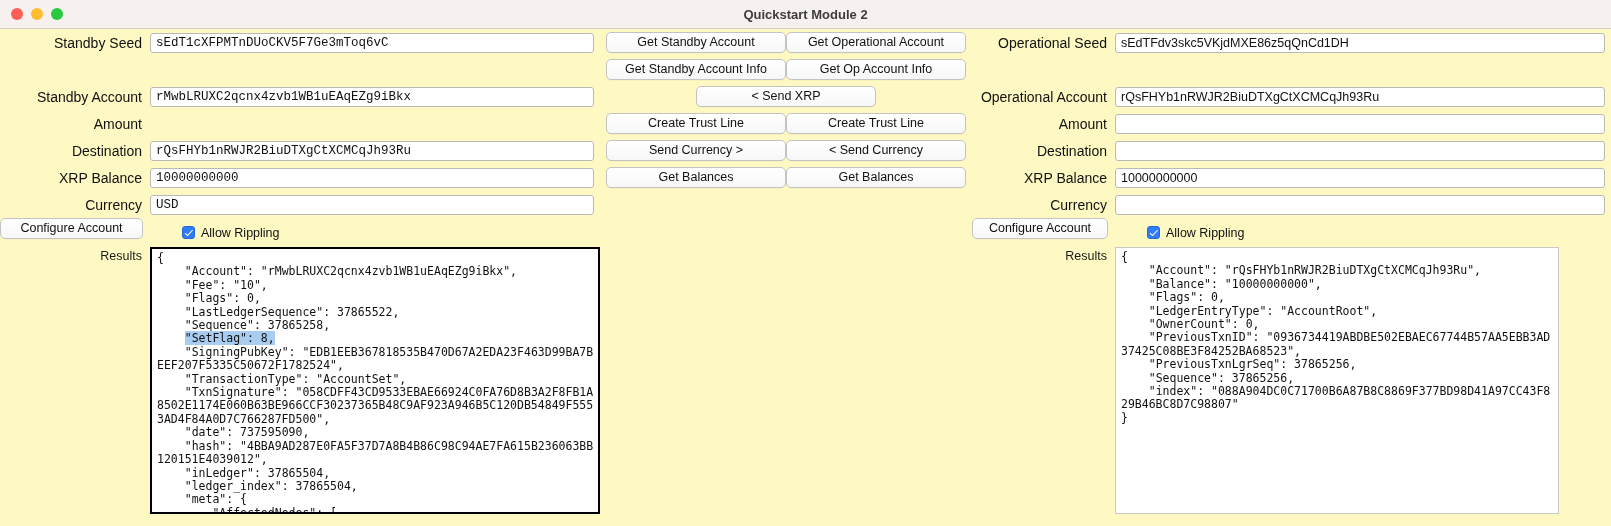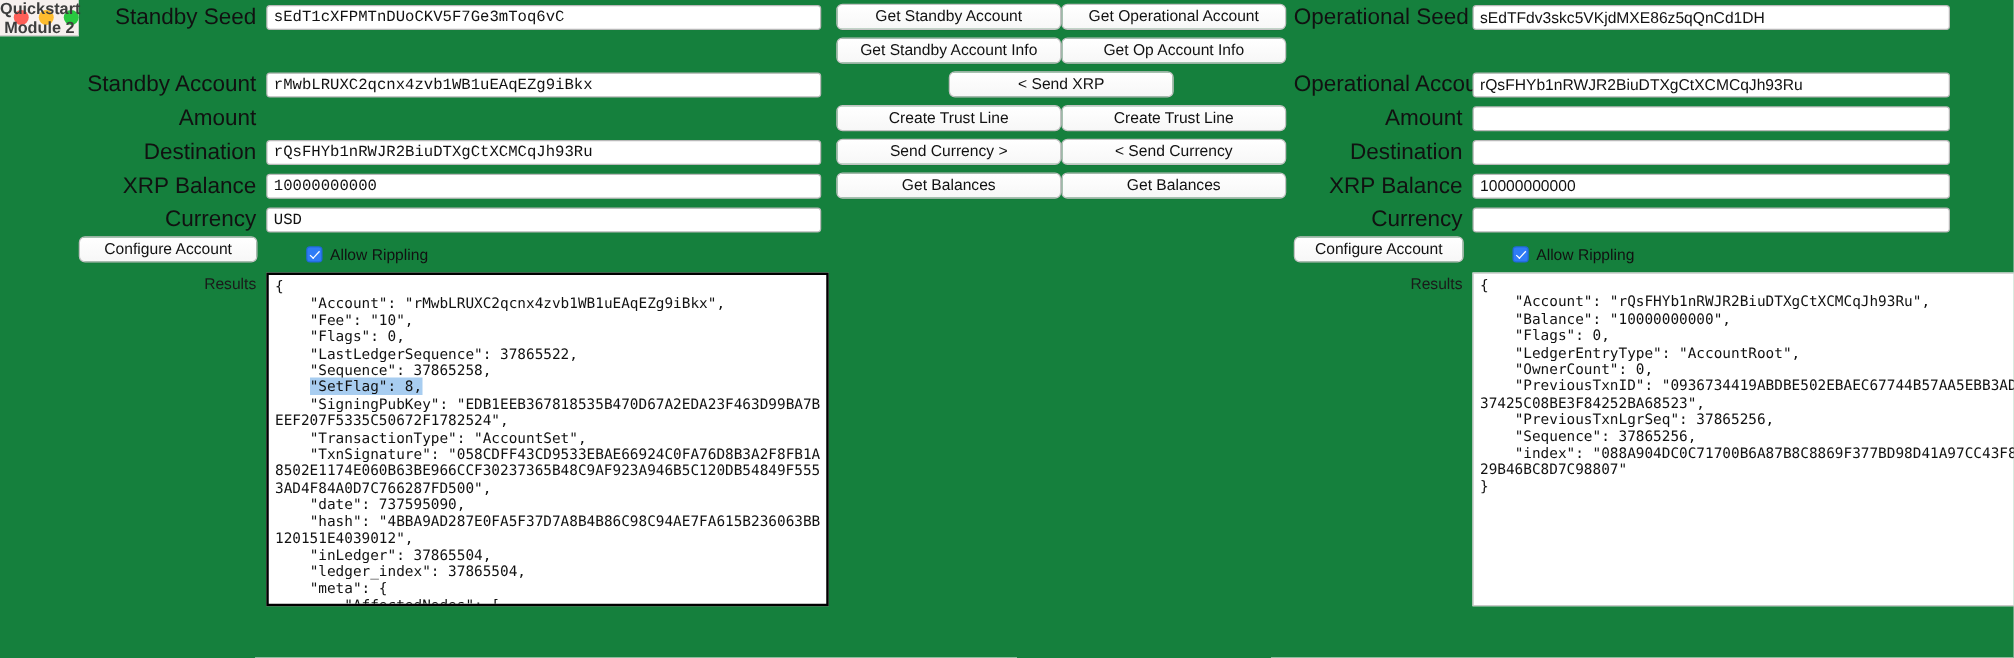--- a/index.html
+++ b/index.html
@@ -11,23 +11,23 @@
   body {
     width: 1611px;
     height: 526px;
     overflow: hidden;
     font-size: 12.5px;
     color: #1a1a1a;
   }
   .window {
     width: 1611px;
     height: 526px;
-    background: #15803d;
-    display: flex;
-    flex-direction: row;
+    background: #fef9c3;
+    display: flex;
+    flex-direction: column;
     position: relative;
   }
   
   .titlebar {
     height: 28px;
     min-height: 28px;
     background: #f6f0ee;
     border-bottom: 1px solid #d3cfcd;
     display: flex;
     align-items: center;
@@ -72,21 +72,21 @@
   .center-panel { width: 372px; }
   .right-panel { width: 639px; flex: 1; }
 
   .row {
     display: flex;
     align-items: center;
     height: 27px;
     margin-bottom: 0;
   }
   .field-label {
-    font-size: 18px;
+    font-size: 14px;
     text-align: right;
     padding-right: 8px;
     color: #111;
     white-space: nowrap;
   }
   .left-panel .field-label { width: 142px; }
   .right-panel .field-label { width: 135px; }
 
   input.tf {
     font-family: "Liberation Sans", sans-serif;
@@ -95,21 +95,21 @@
     line-height: 20px;
     border: 1px solid #b9b9b9;
     border-radius: 3px;
     background: #ffffff;
     padding: 1px 5px;
     box-sizing: border-box;
     color: #111;
     outline: none;
   }
   .left-panel input.tf { width: 444px; font-family: Liberation Mono, monospace; }
-  .right-panel input.tf { width: 382px; }
+  .right-panel input.tf { width: 490px; }
 
   .btn {
     font-family: "Liberation Sans", sans-serif;
     font-size: 12.5px;
     height: 21px;
     line-height: 19px;
     background: linear-gradient(to bottom, #ffffff 0%, #f7f7f7 100%);
     border: 1px solid #c3c3c3;
     border-radius: 5px;
     color: #111;

